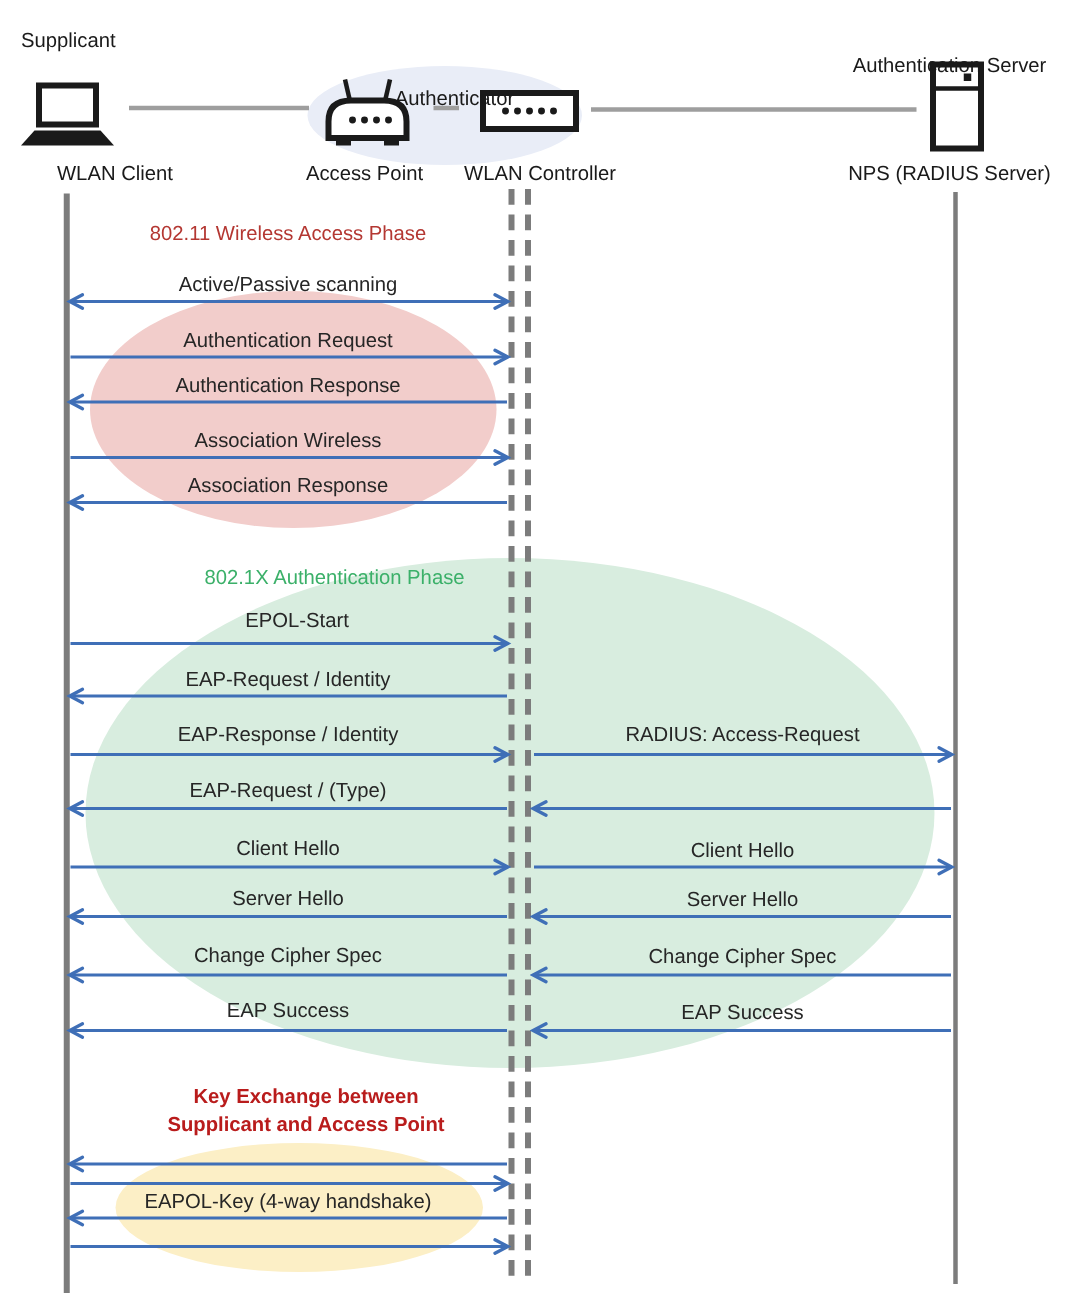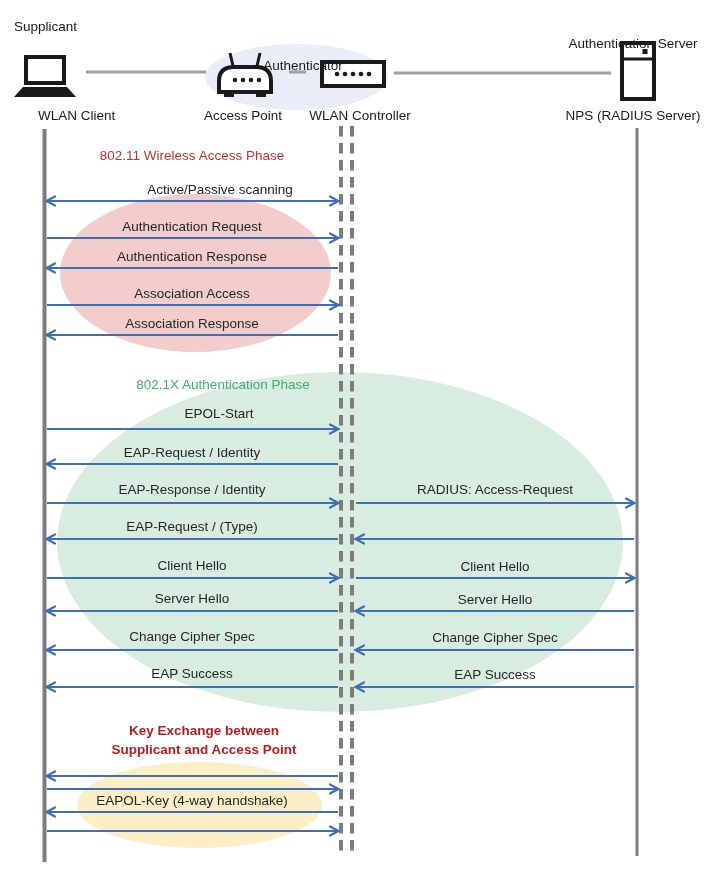--- a/index.html
+++ b/index.html
@@ -118,26 +118,26 @@
   <div class="device-label" style="left:10px;top:108px;margin-left:28px;">WLAN Client</div>
   <div class="device-label centered" style="left:243px;top:108px;">Access Point</div>
   <div class="device-label centered" style="left:360px;top:108px;">WLAN Controller</div>
   <div class="device-label centered" style="left:633px;top:108px;">NPS (RADIUS Server)</div>
 
   <div id="label-layer">
       <div class="phase-title" style="left: 192px; top: 146px; color: rgb(180, 55, 50);">802.11 Wireless Access Phase</div>
       <div class="phase-title" style="left: 223px; top: 375px; color: rgb(59, 176, 105);">802.1X Authentication Phase</div>
       <div class="phase-title" style="left: 204px; top: 721px; color: #b91c1c; font-weight: bold;">Key Exchange between
 Supplicant and Access Point</div>
-      <div class="msg-label" style="left: 192px; top: 182px; margin-left: 28px;">Active/Passive scanning</div>
+      <div class="msg-label" style="left: 192px; top: 182px;">Active/Passive scanning</div>
       <div class="msg-label" style="left: 192px; top: 219px;">Authentication Request</div>
       <div class="msg-label" style="left: 192px; top: 249px;">Authentication Response</div>
-      <div class="msg-label" style="left: 192px; top: 286px;">Association Access</div>
+      <div class="msg-label" style="left: 192px; top: 286px;">Association Wireless</div>
       <div class="msg-label" style="left: 192px; top: 316px;">Association Response</div>
-      <div class="msg-label" style="left: 197px; top: 406px; padding-left: 44px;">EPOL-Start</div>
+      <div class="msg-label" style="left: 176px; top: 406px; padding-left: 44px;">EPOL-Start</div>
       <div class="msg-label" style="left: 192px; top: 445px;">EAP-Request / Identity</div>
       <div class="msg-label" style="left: 192px; top: 482px;">EAP-Response / Identity</div>
       <div class="msg-label" style="left: 192px; top: 519px;">EAP-Request / (Type)</div>
       <div class="msg-label" style="left: 192px; top: 558px;">Client Hello</div>
       <div class="msg-label" style="left: 192px; top: 591px;">Server Hello</div>
       <div class="msg-label" style="left: 192px; top: 629px;">Change Cipher Spec</div>
       <div class="msg-label" style="left: 192px; top: 666px;">EAP Success</div>
       <div class="msg-label" style="left: 192px; top: 793px;">EAPOL-Key (4-way handshake)</div>
       <div class="msg-label" style="left: 495px; top: 482px;">RADIUS: Access-Request</div>
       <div class="msg-label" style="left: 495px; top: 559px;">Client Hello</div>

